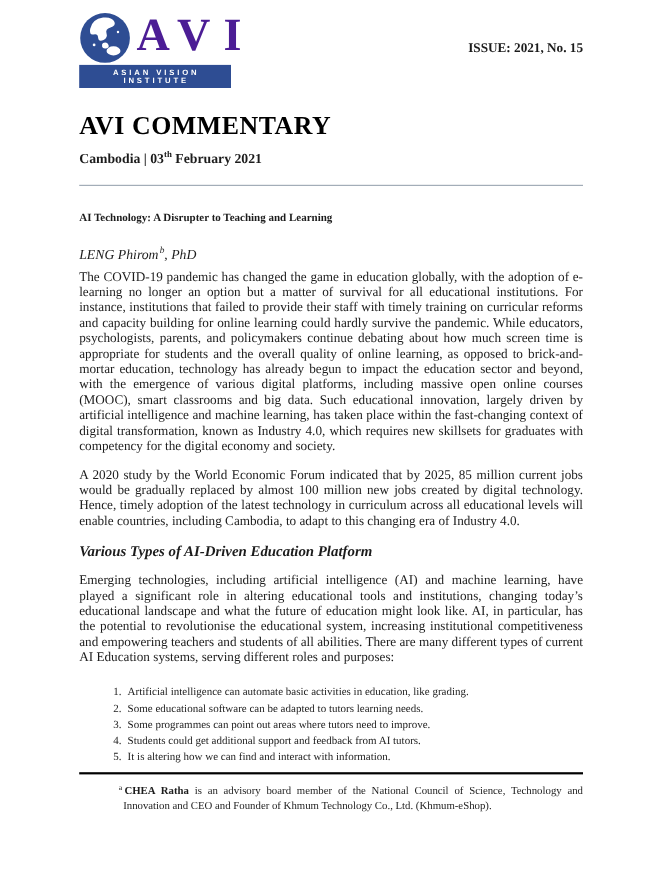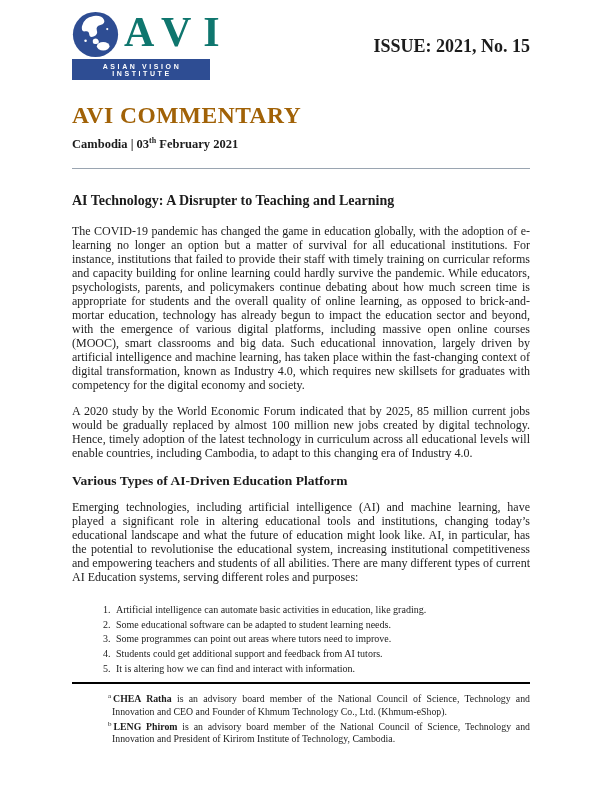--- a/index.html
+++ b/index.html
@@ -16,61 +16,61 @@
   .header-row { display: flex; justify-content: space-between; align-items: flex-start; }
   .logo-block { display: flex; flex-direction: column; }
   .logo-row { display: flex; align-items: center; height: 48px; }
   .globe { width: 47px; height: 47px; display: block; }
   .avi-acronym {
     font-family: "Liberation Serif", serif;
     font-weight: bold;
     font-size: 42px;
     line-height: 1;
     letter-spacing: 12px;
-    color: #0f766e;
+    color: #4c1d95;
     margin-left: 5px;
     padding-bottom: 4px;
   }
   .logo-bar {
     margin-top: 1px;
     width: 138px;
     background: #2e4d93;
     color: #ffffff;
     font-family: "Liberation Sans", sans-serif;
     font-weight: bold;
     font-size: 7px;
     letter-spacing: 2.6px;
     text-align: center;
     padding: 4px 0 3px 2px;
   }
-  .issue { font-weight: bold; font-size: 18px; margin-top: 26px; white-space: nowrap; }
+  .issue { font-weight: bold; font-size: 12px; margin-top: 26px; white-space: nowrap; }
 
   .pub-title {
     margin-top: 22px;
-    color: #a16207;
+    color: #000000;
     font-weight: bold;
     font-size: 23.5px;
     letter-spacing: 0.5px;
   }
   .dateline { margin-top: 7px; font-weight: bold; font-size: 12.5px; }
   .dateline sup { font-size: 8px; }
   .top-rule { border: none; border-top: 1.2px solid #9aa5b1; margin-top: 16px; }
 
   
-  .article-title { margin-top: 24px; font-weight: bold; font-size: 14px; }
+  .article-title { margin-top: 24px; font-weight: bold; font-size: 10px; }
   .authors { margin-top: 15px; font-style: italic; font-size: 12.5px; line-height: 16px; }
   .authors sup { font-size: 8.5px; margin-left: 1px; }
   p.body-para {
     margin-top: 11.5px;
     font-size: 12px;
     line-height: 14px;
     text-align: justify;
   }
   p.body-para.first { margin-top: 5px; }
-  .section-heading { margin-top: 13px; font-weight: bold; font-size: 13.5px; }
+  .section-heading { margin-top: 13px; font-weight: bold; font-size: 13.5px; font-style: italic; }
   ol.ai-list {
     margin-top: 19px;
     padding-left: 41px;
     font-size: 10px;
     line-height: 14.6px;
   }
   ol.ai-list li { padding-left: 3px; }
 
   
   .footnote-rule { border: none; border-top: 2px solid #000000; margin-top: 6px; }
@@ -112,37 +112,37 @@
 
   <div class="pub-title">AVI COMMENTARY</div>
 
   <div class="dateline"><span>Cambodia | 03</span><sup>th</sup><span> February 2021</span></div>
 
   <hr class="top-rule">
 
   <div class="article-title">AI Technology: A Disrupter to Teaching and Learning</div>
 
   <div class="authors">
+    <div><span>LENG Phirom</span><sup>b</sup><span>, PhD</span></div>
   </div>
 
   <p class="body-para first">The COVID-19 pandemic has changed the game in education globally, with the adoption of e-learning no longer an option but a matter of survival for all educational institutions. For instance, institutions that failed to provide their staff with timely training on curricular reforms and capacity building for online learning could hardly survive the pandemic. While educators, psychologists, parents, and policymakers continue debating about how much screen time is appropriate for students and the overall quality of online learning, as opposed to brick-and-mortar education, technology has already begun to impact the education sector and beyond, with the emergence of various digital platforms, including massive open online courses (MOOC), smart classrooms and big data. Such educational innovation, largely driven by artificial intelligence and machine learning, has taken place within the fast-changing context of digital transformation, known as Industry 4.0, which requires new skillsets for graduates with competency for the digital economy and society.</p>
   <p class="body-para">A 2020 study by the World Economic Forum indicated that by 2025, 85 million current jobs would be gradually replaced by almost 100 million new jobs created by digital technology. Hence, timely adoption of the latest technology in curriculum across all educational levels will enable countries, including Cambodia, to adapt to this changing era of Industry 4.0.</p>
 
   <div class="section-heading">Various Types of AI-Driven Education Platform</div>
 
   <p class="body-para">Emerging technologies, including artificial intelligence (AI) and machine learning, have played a significant role in altering educational tools and institutions, changing today’s educational landscape and what the future of education might look like. AI, in particular, has the potential to revolutionise the educational system, increasing institutional competitiveness and empowering teachers and students of all abilities. There are many different types of current AI Education systems, serving different roles and purposes:</p>
 
   <ol class="ai-list">
     <li>Artificial intelligence can automate basic activities in education, like grading.</li>
-    <li>Some educational software can be adapted to student learning needs.</li>
+    <li>Some educational software can be adapted to tutors learning needs.</li>
     <li>Some programmes can point out areas where tutors need to improve.</li>
     <li>Students could get additional support and feedback from AI tutors.</li>
     <li>It is altering how we can find and interact with information.</li>
   </ol>
 
   <hr class="footnote-rule">
 
   <div class="footnotes">
     <p class="footnote"><sup>a</sup><b>CHEA Ratha</b><span> is an advisory board member of the National Council of Science, Technology and Innovation and CEO and Founder of Khmum Technology Co., Ltd. (Khmum-eShop).</span></p>
-    <p class="footnote"><sup>b</sup><b>LENG Phirom</b><span> is an advisory board member of the National Council of Science, Technology and Innovation and President of Kirirom Institute of Technology, Cambodia.</span></p>
   </div>
 
 </div>
 
 </body></html>

